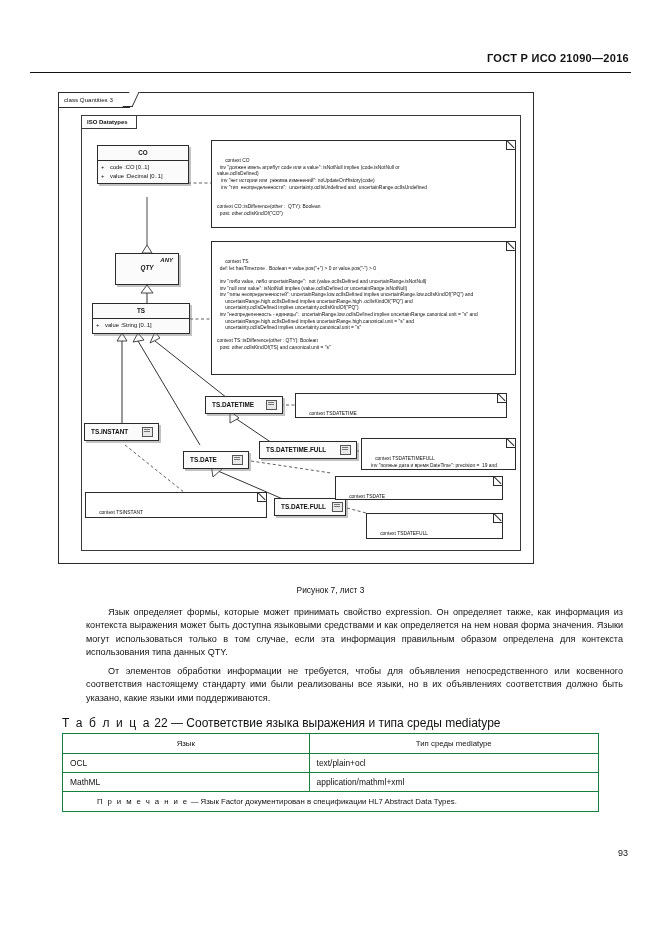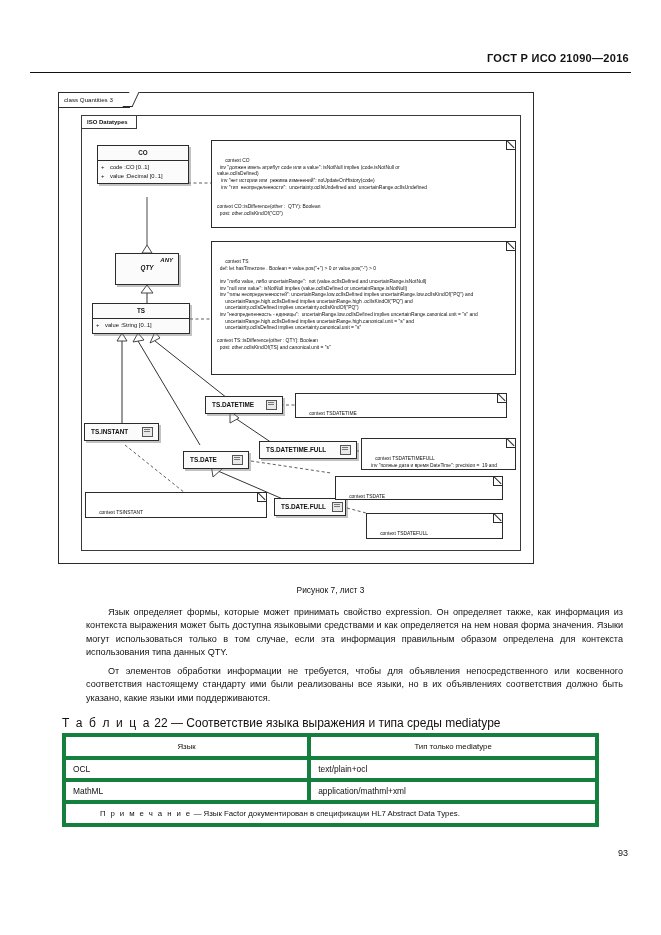--- a/index.html
+++ b/index.html
@@ -65,21 +65,21 @@
         text-align:justify;color:#111;margin-left:24px;}
   .para.p1{top:606px;}
   .para.p2{top:665px;}
   .para .ind{display:inline-block;width:22px;}
 
   .tbl-cap{position:absolute;left:62px;top:716px;font-size:12px;color:#111;}
   .tbl-cap .sp{letter-spacing:1.6px;}
 
   table.mt{position:absolute;left:62px;top:733px;width:537px;border-collapse:collapse;
            font-size:8.4px;color:#111;}
-  table.mt th,table.mt td{border:4px solid #15803d;padding:4px 7px;font-weight:normal;}
+  table.mt th,table.mt td{border:1px solid #15803d;padding:4px 7px;font-weight:normal;}
   table.mt th{text-align:center;font-size:7.8px;padding:5px 7px;}
   table.mt td.c2{width:54%;margin-left:16px;}
   table.mt td.note-cell{text-align:left;padding:5px 7px 5px 34px;font-size:7.8px;}
   table.mt td.note-cell .sp{letter-spacing:1.4px;}
 
   .pageno{position:absolute;right:33px;top:848px;font-size:9px;color:#111;padding-left:18px;}
 </style>
 </head>
 <body>
 
@@ -255,21 +255,21 @@
   <div class="tbl-cap">
     <span class="sp">Т а б л и ц а</span>
     <span>22</span>
     <span>— Соответствие языка выражения и типа среды mediatype</span>
   </div>
 
   <table class="mt">
     <thead>
       <tr>
         <th>Язык</th>
-        <th class="c2">Тип только mediatype</th>
+        <th class="c2">Тип среды mediatype</th>
       </tr>
     </thead>
     <tbody>
       <tr>
         <td>OCL</td>
         <td class="c2">text/plain+ocl</td>
       </tr>
       <tr>
         <td>MathML</td>
         <td class="c2">application/mathml+xml</td>

